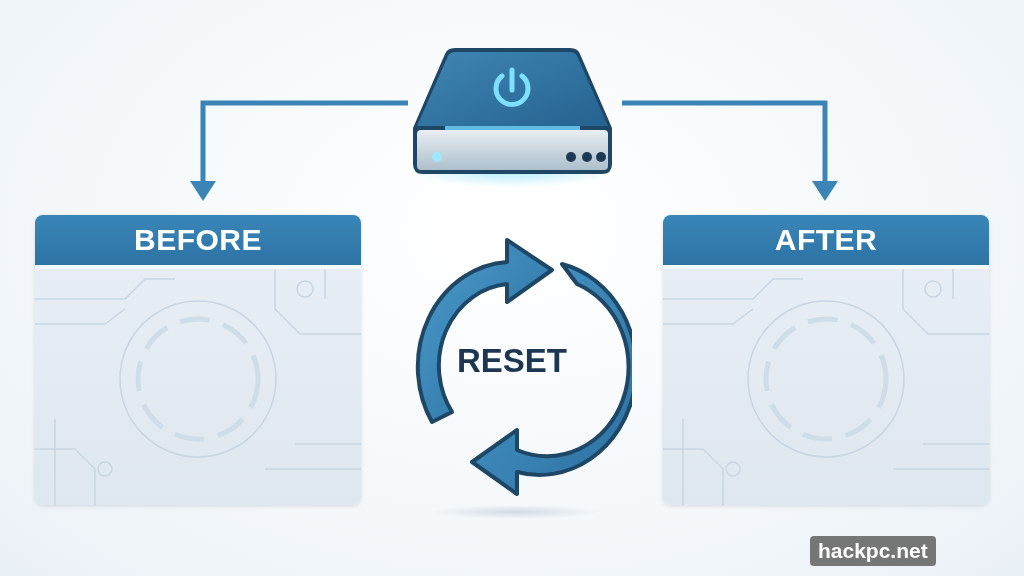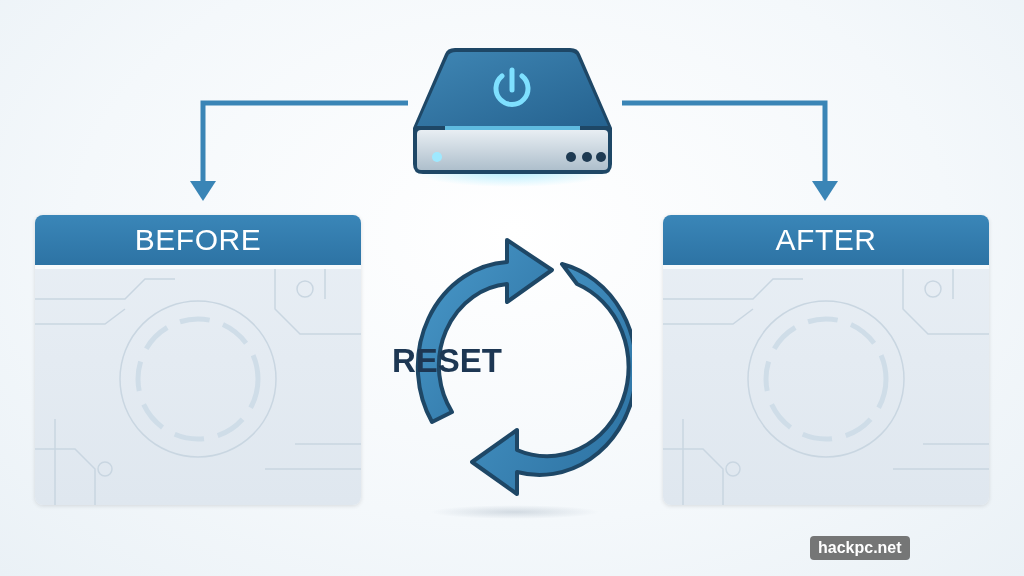--- a/index.html
+++ b/index.html
@@ -4,37 +4,37 @@
 <style>
   html,body{margin:0;padding:0;}
   body{width:1024px;height:576px;position:relative;overflow:hidden;
     background:radial-gradient(ellipse at 50% 40%, #ffffff 0%, #f4f8fb 60%, #eaf1f6 100%);
     font-family:"Liberation Sans", sans-serif;}
   .panel{position:absolute;top:215px;width:326px;height:290px;border-radius:8px;overflow:hidden;
     background:linear-gradient(180deg,#e9eff5,#dfe7ef);box-shadow:0 1px 4px rgba(0,0,0,0.12);}
   .panel.before{left:35px;}
   .panel.after{left:663px;}
   .panel-head{height:50px;background:linear-gradient(180deg,#3a86b8,#2d73a4);color:#fff;
-    font-weight:normal;font-size:30px;display:flex;align-items:center;justify-content:center;
+    font-weight:bold;font-size:30px;display:flex;align-items:center;justify-content:center;
     border-bottom:4px solid #f7fafc;letter-spacing:0.5px;}
   .panel-body{position:absolute;top:54px;left:0;right:0;bottom:0;}
   .ip-box{position:absolute;left:14px;right:14px;top:76px;height:68px;border-radius:6px;
     background:linear-gradient(180deg,#f7fafc,#e8f0f6);border:2px solid #4a7a9b;
     display:flex;align-items:center;justify-content:center;
     color:#1b3350;font-weight:bold;font-size:31px;}
   .circuit{position:absolute;inset:0;}
   .connector{position:absolute;}
   .router{position:absolute;left:405px;top:46px;}
   .reset{position:absolute;left:392px;top:222px;}
-  .reset-label{position:absolute;left:0;right:0;top:120px;text-align:left;
+  .reset-label{position:absolute;left:0;right:0;top:120px;text-align:center;
     font-weight:bold;font-size:33px;color:#1d3753;}
   .shadow{position:absolute;left:430px;top:505px;width:170px;height:14px;border-radius:50%;
     background:radial-gradient(ellipse,rgba(120,140,160,0.28),rgba(120,140,160,0) 70%);}
   .watermark{position:absolute;left:810px;top:536px;padding:3px 8px;border-radius:4px;
-    background:rgba(95,95,95,0.85);color:#fff;font-weight:bold;font-size:16px;}
+    background:rgba(95,95,95,0.85);color:#fff;font-weight:bold;font-size:21px;}
 </style>
 </head>
 <body>
 
 <svg class="connector" style="left:180px;top:95px" width="230" height="110">
   <path d="M228 8 H23 V90" fill="none" stroke="#3a85b6" stroke-width="5"></path>
   <polygon points="10,86 36,86 23,106" fill="#3a85b6"></polygon>
 </svg>
 <svg class="connector" style="left:620px;top:95px" width="230" height="110">
   <path d="M2 8 H205 V90" fill="none" stroke="#3a85b6" stroke-width="5"></path>

